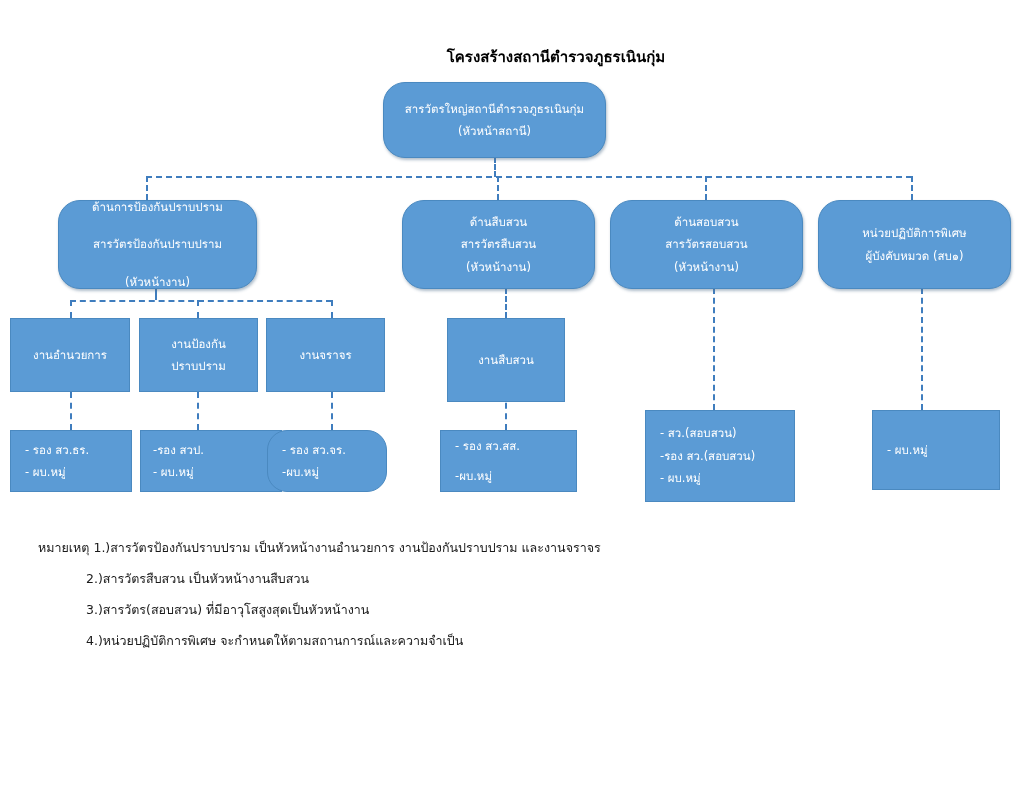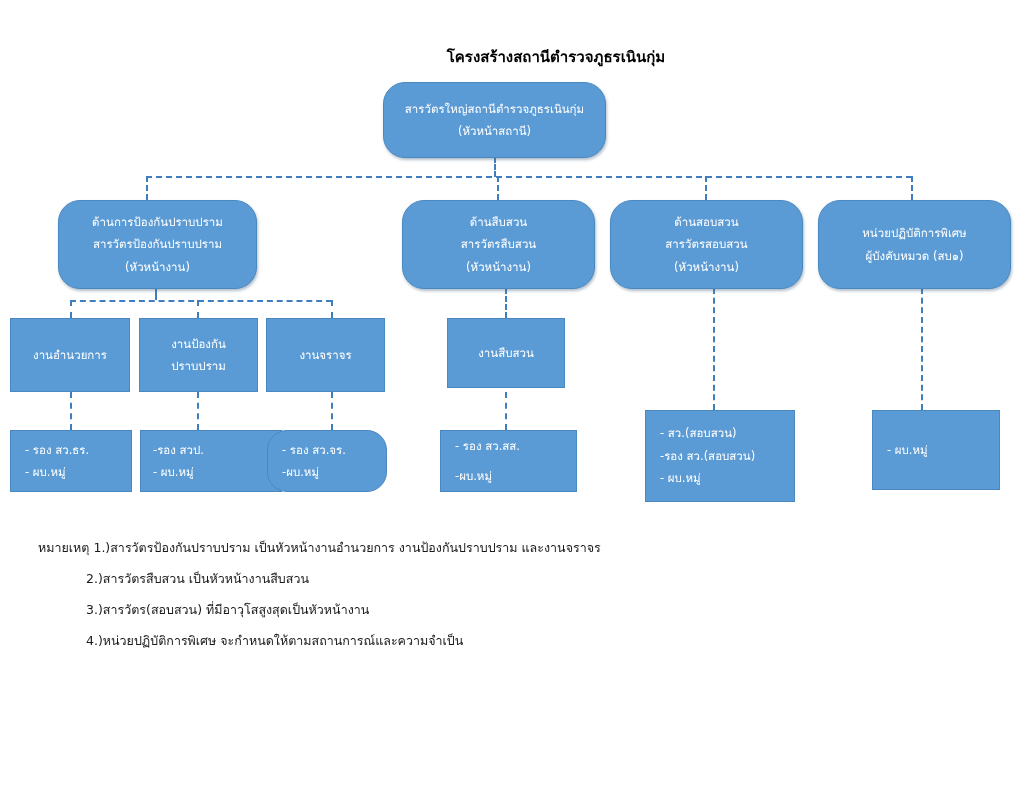--- a/index.html
+++ b/index.html
@@ -134,21 +134,21 @@
   <div class="conn v" style="left:505px; top:392px; height:38px;"></div>
 
   <div class="conn v" style="left:713px; top:288px; height:122px;"></div>
   <div class="conn v" style="left:921px; top:288px; height:122px;"></div>
 
   <div class="node center shadowed" style="left:383px; top:82px; width:223px; height:76px;">
     <span class="ln">สารวัตรใหญ่สถานีตำรวจภูธรเนินกุ่ม</span>
     <span class="ln">(หัวหน้าสถานี)</span>
   </div>
 
-  <div class="node center shadowed" style="left:58px; top:200px; width:199px; height:89px;">
+  <div class="node center shadowed" style="left:58px; top:200px; width:199px; height:89px;gap:15px;">
     <span class="ln">ด้านการป้องกันปราบปราม</span>
     <span class="ln">สารวัตรป้องกันปราบปราม</span>
     <span class="ln">(หัวหน้างาน)</span>
   </div>
 
   <div class="node center shadowed" style="left:402px; top:200px; width:193px; height:89px;">
     <span class="ln">ด้านสืบสวน</span>
     <span class="ln">สารวัตรสืบสวน</span>
     <span class="ln">(หัวหน้างาน)</span>
   </div>
@@ -170,21 +170,21 @@
 
   <div class="node center" style="left:139px; top:318px; width:119px; height:74px;">
     <span class="ln">งานป้องกัน</span>
     <span class="ln">ปราบปราม</span>
   </div>
 
   <div class="node center" style="left:266px; top:318px; width:119px; height:74px;">
     <span class="ln">งานจราจร</span>
   </div>
 
-  <div class="node center" style="left:447px; top:318px; width:118px; height:70px;">
+  <div class="node center" style="left:447px; top:318px; width:118px; height:84px;">
     <span class="ln">งานสืบสวน</span>
   </div>
 
   <div class="node left" style="left:10px; top:430px; width:122px; height:62px;">
     <span class="ln">- รอง สว.ธร.</span>
     <span class="ln">- ผบ.หมู่</span>
   </div>
 
   <div class="node left" style="left:140px; top:430px; width:142px; height:62px;padding-left:12px;">
     <span class="ln">-รอง สวป.</span>

